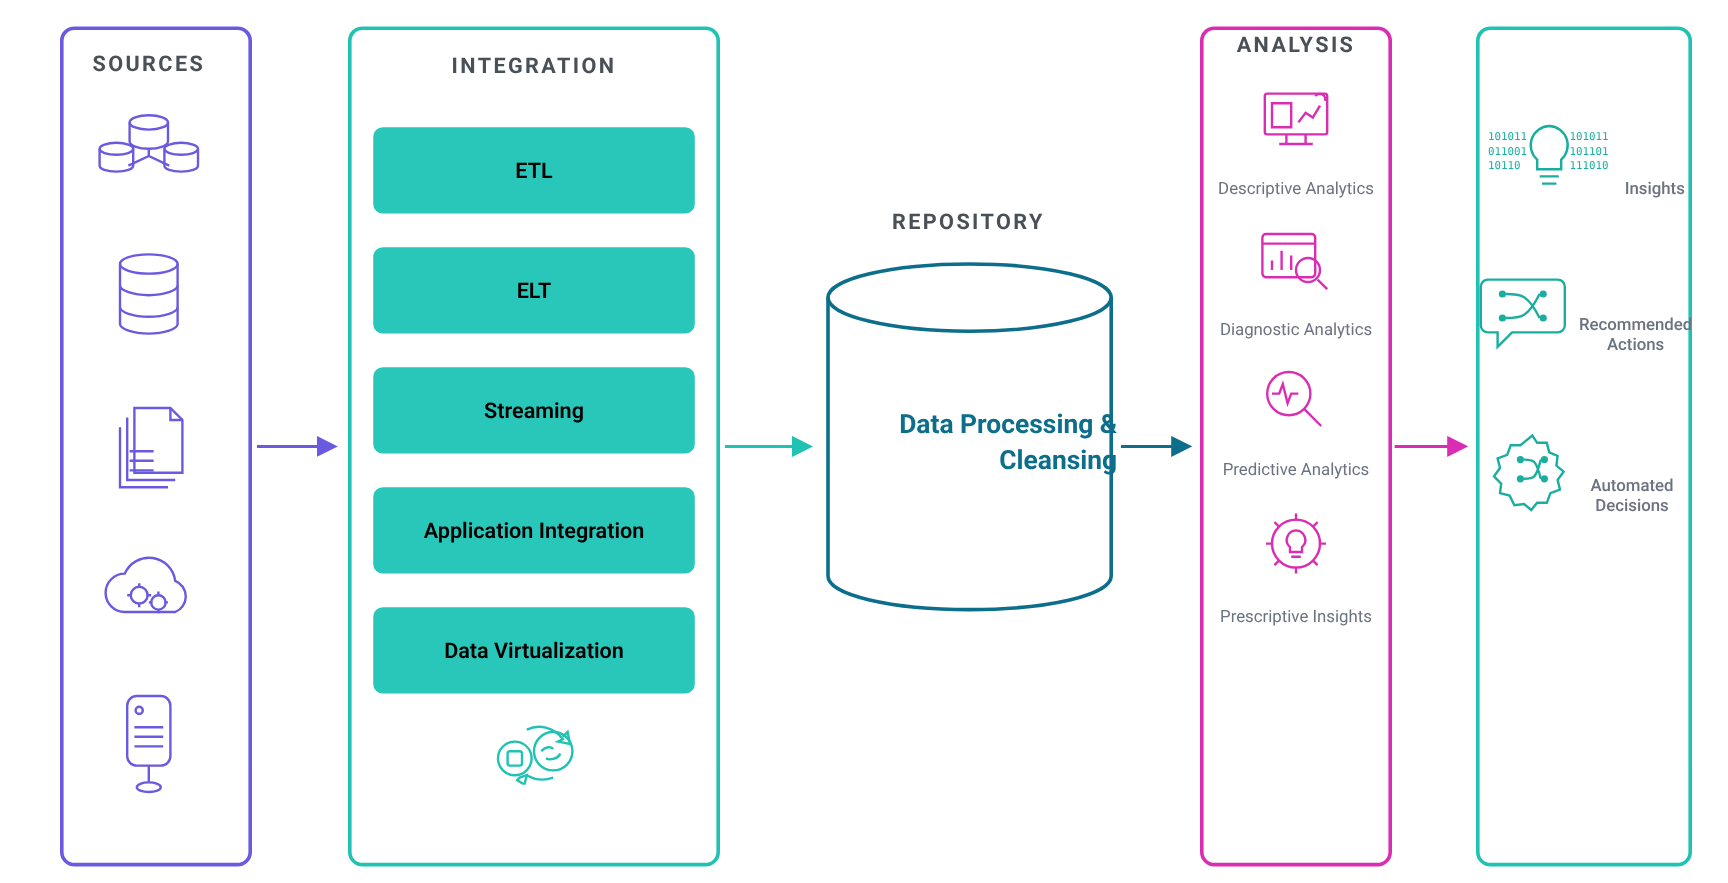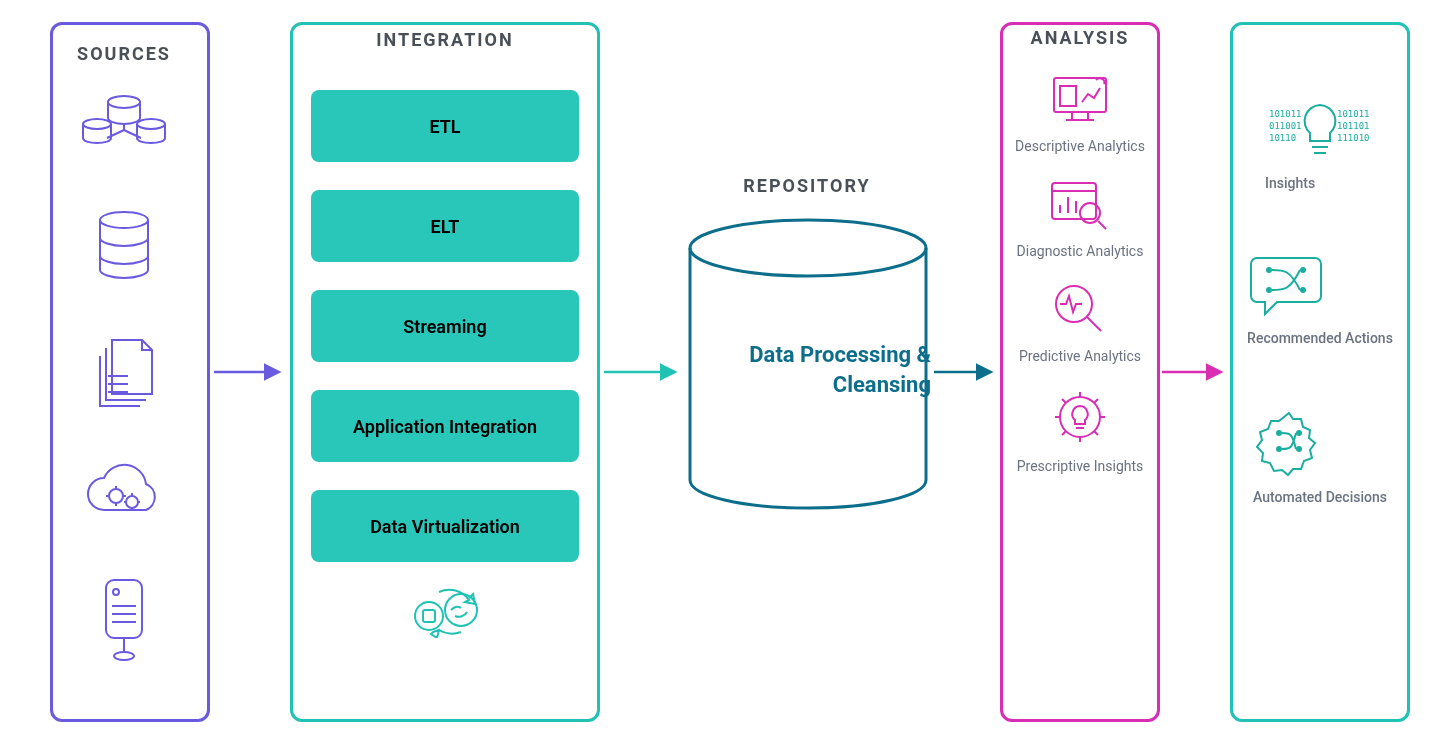--- a/index.html
+++ b/index.html
@@ -17,42 +17,42 @@
 
   .panel{position:absolute;border-width:3px;border-style:solid;border-radius:12px;box-sizing:border-box;}
   .panel-title{font-weight:700;letter-spacing:2px;color:var(--gray);text-align:center;font-size:18px;}
 
   
   .sources{left:50px;top:22px;width:160px;height:700px;border-color:var(--purple);padding:18px 12px 10px 0;}
   .src-icons{display:flex;flex-direction:column;align-items:center;gap:50px;margin-top:30px;}
   .src-icon svg{stroke:var(--purple);fill:none;stroke-width:2;}
 
   
-  .integration{left:290px;top:22px;width:310px;height:700px;border-color:var(--teal);padding:4px 18px 10px 18px;}
+  .integration{left:290px;top:22px;width:310px;height:700px;border-color:var(--teal);padding:20px 18px 10px 18px;}
   .int-items{display:flex;flex-direction:column;gap:28px;margin-top:40px;}
   .int-pill{background:var(--teal-fill);border-radius:8px;height:72px;display:flex;align-items:center;justify-content:center;color:#000000;font-weight:600;font-size:18px;}
   .int-footicon{display:flex;justify-content:center;margin-top:20px;}
 
   
   .repo-title{position:absolute;left:677px;top:175px;width:260px;text-align:center;font-weight:700;letter-spacing:2px;color:var(--gray);font-size:18px;}
   .cylinder{position:absolute;left:685px;top:218px;width:246px;height:292px;}
   .cyl-label{position:absolute;left:685px;top:340px;width:246px;text-align:right;color:var(--blue);font-weight:700;font-size:22px;line-height:1.35;}
 
   
   .analysis{left:1000px;top:22px;width:160px;height:700px;border-color:var(--magenta);padding:2px 6px 10px 6px;}
   .ana-items{display:flex;flex-direction:column;align-items:center;gap:22px;margin-top:24px;}
-  .ana-item{display:flex;flex-direction:column;align-items:center;gap:6px;}
+  .ana-item{display:flex;flex-direction:column;align-items:center;gap:18px;}
   .ana-item svg{stroke:var(--magenta);fill:none;stroke-width:2;}
   .ana-label{color:var(--gray-light);font-size:14px;text-align:center;line-height:1.2;}
 
   
   .insights{left:1230px;top:22px;width:180px;height:700px;border-color:var(--teal);padding:18px 8px 10px 8px;}
   .ins-title{font-weight:700;letter-spacing:1.5px;color:var(--gray);text-align:center;font-size:17px;line-height:1.25;}
   .ins-items{display:flex;flex-direction:column;align-items:center;gap:58px;margin-top:56px;}
-  .ins-item{display:flex;flex-direction:column;align-items:flex-start;gap:8px;}
+  .ins-item{display:flex;flex-direction:row;align-items:flex-end;gap:8px;}
   .ins-item svg{stroke:var(--teal-dark);fill:none;stroke-width:2;}
   .ins-label{color:var(--gray-light);font-size:14px;text-align:center;line-height:1.2;font-weight:500;}
 
   
   .arrow{position:absolute;top:362px;height:20px;}
 </style>
 </head>
 <body>
 
 <div class="canvas">

